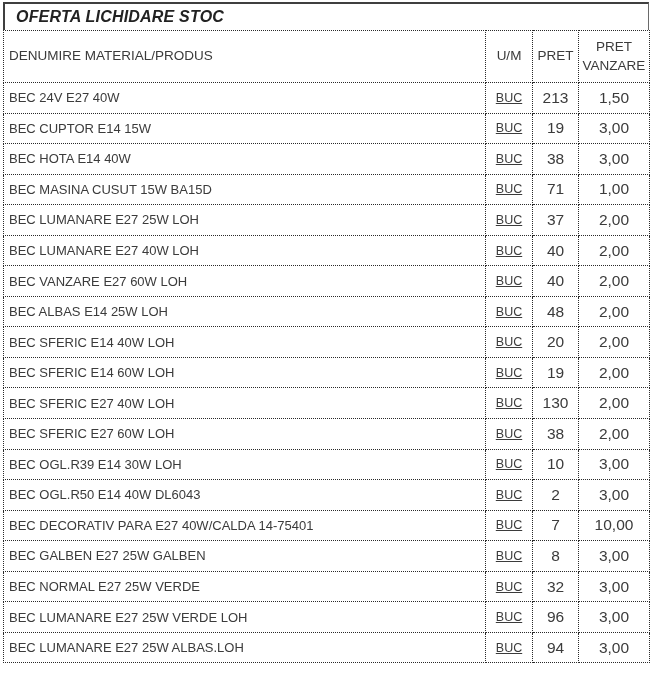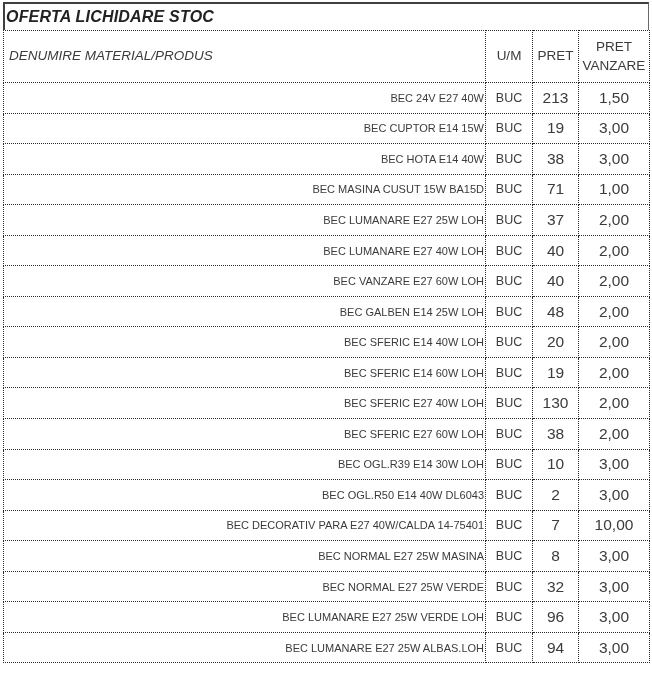--- a/index.html
+++ b/index.html
@@ -15,21 +15,21 @@
     margin: 2px 0 0 3px;
   }
   .title-row {
     box-sizing: border-box;
     height: 28px;
     border-top: 2px solid #3f3f3f;
     border-left: 2px solid #3f3f3f;
     border-right: 1px solid #6a6a6a;
     display: flex;
     align-items: center;
-    padding-left: 1px;
+    padding-left: 11px;
   }
   .title-row span {
     font-style: italic;
     font-weight: bold;
     font-size: 16px;
     letter-spacing: 0.2px;
     color: #222222;
     white-space: nowrap;
   }
   table.stock-table {
@@ -51,32 +51,32 @@
   th {
     font-weight: normal;
     font-size: 13.5px;
     color: #3b3b3b;
     text-align: center;
     line-height: 1.35;
   }
   th.cell-name {
     text-align: left;
     padding-left: 5px;
-    font-style: italic;
   }
   tbody tr { height: 30.55px; }
   td.cell-name {
-    font-size: 11px;
-    text-align: right;
+    font-size: 13px;
+    text-align: left;
     padding-left: 5px;
     white-space: nowrap;
   }
   td.cell-um {
     font-size: 12.5px;
     text-align: center;
+    text-decoration: underline;
   }
   td.cell-stoc, td.cell-pret {
     font-size: 15.5px;
     text-align: center;
   }
 </style>
 </head>
 <body>
 
 <div class="sheet">
@@ -137,21 +137,21 @@
         <td class="cell-stoc">40</td>
         <td class="cell-pret">2,00</td>
       </tr>
       <tr>
         <td class="cell-name">BEC VANZARE E27 60W LOH</td>
         <td class="cell-um">BUC</td>
         <td class="cell-stoc">40</td>
         <td class="cell-pret">2,00</td>
       </tr>
       <tr>
-        <td class="cell-name">BEC GALBEN E14 25W LOH</td>
+        <td class="cell-name">BEC ALBAS E14 25W LOH</td>
         <td class="cell-um">BUC</td>
         <td class="cell-stoc">48</td>
         <td class="cell-pret">2,00</td>
       </tr>
       <tr>
         <td class="cell-name">BEC SFERIC E14 40W LOH</td>
         <td class="cell-um">BUC</td>
         <td class="cell-stoc">20</td>
         <td class="cell-pret">2,00</td>
       </tr>
@@ -185,21 +185,21 @@
         <td class="cell-stoc">2</td>
         <td class="cell-pret">3,00</td>
       </tr>
       <tr>
         <td class="cell-name">BEC DECORATIV PARA E27 40W/CALDA 14-75401</td>
         <td class="cell-um">BUC</td>
         <td class="cell-stoc">7</td>
         <td class="cell-pret">10,00</td>
       </tr>
       <tr>
-        <td class="cell-name">BEC NORMAL E27 25W MASINA</td>
+        <td class="cell-name">BEC GALBEN E27 25W GALBEN</td>
         <td class="cell-um">BUC</td>
         <td class="cell-stoc">8</td>
         <td class="cell-pret">3,00</td>
       </tr>
       <tr>
         <td class="cell-name">BEC NORMAL E27 25W VERDE</td>
         <td class="cell-um">BUC</td>
         <td class="cell-stoc">32</td>
         <td class="cell-pret">3,00</td>
       </tr>

